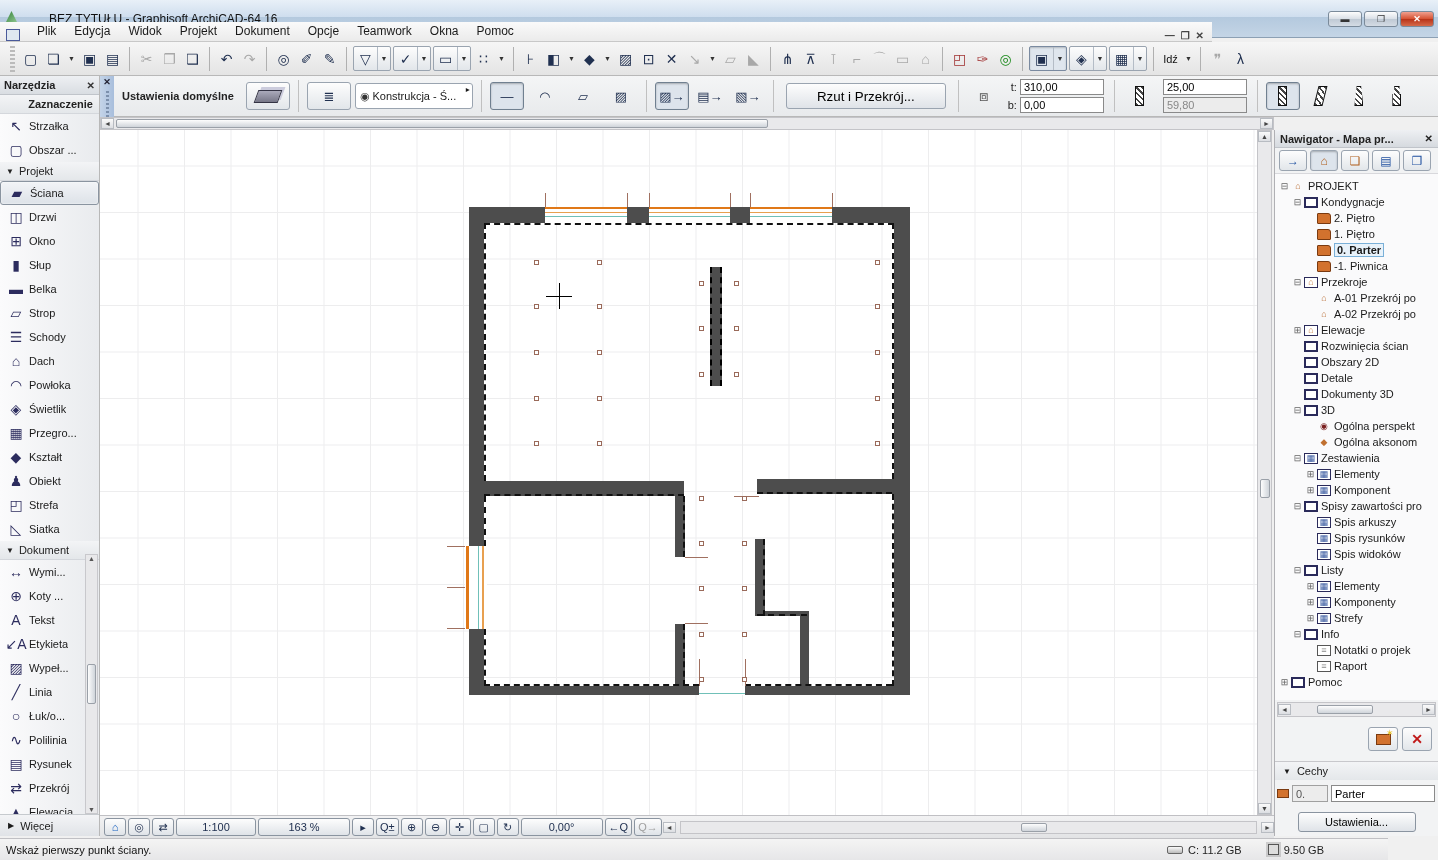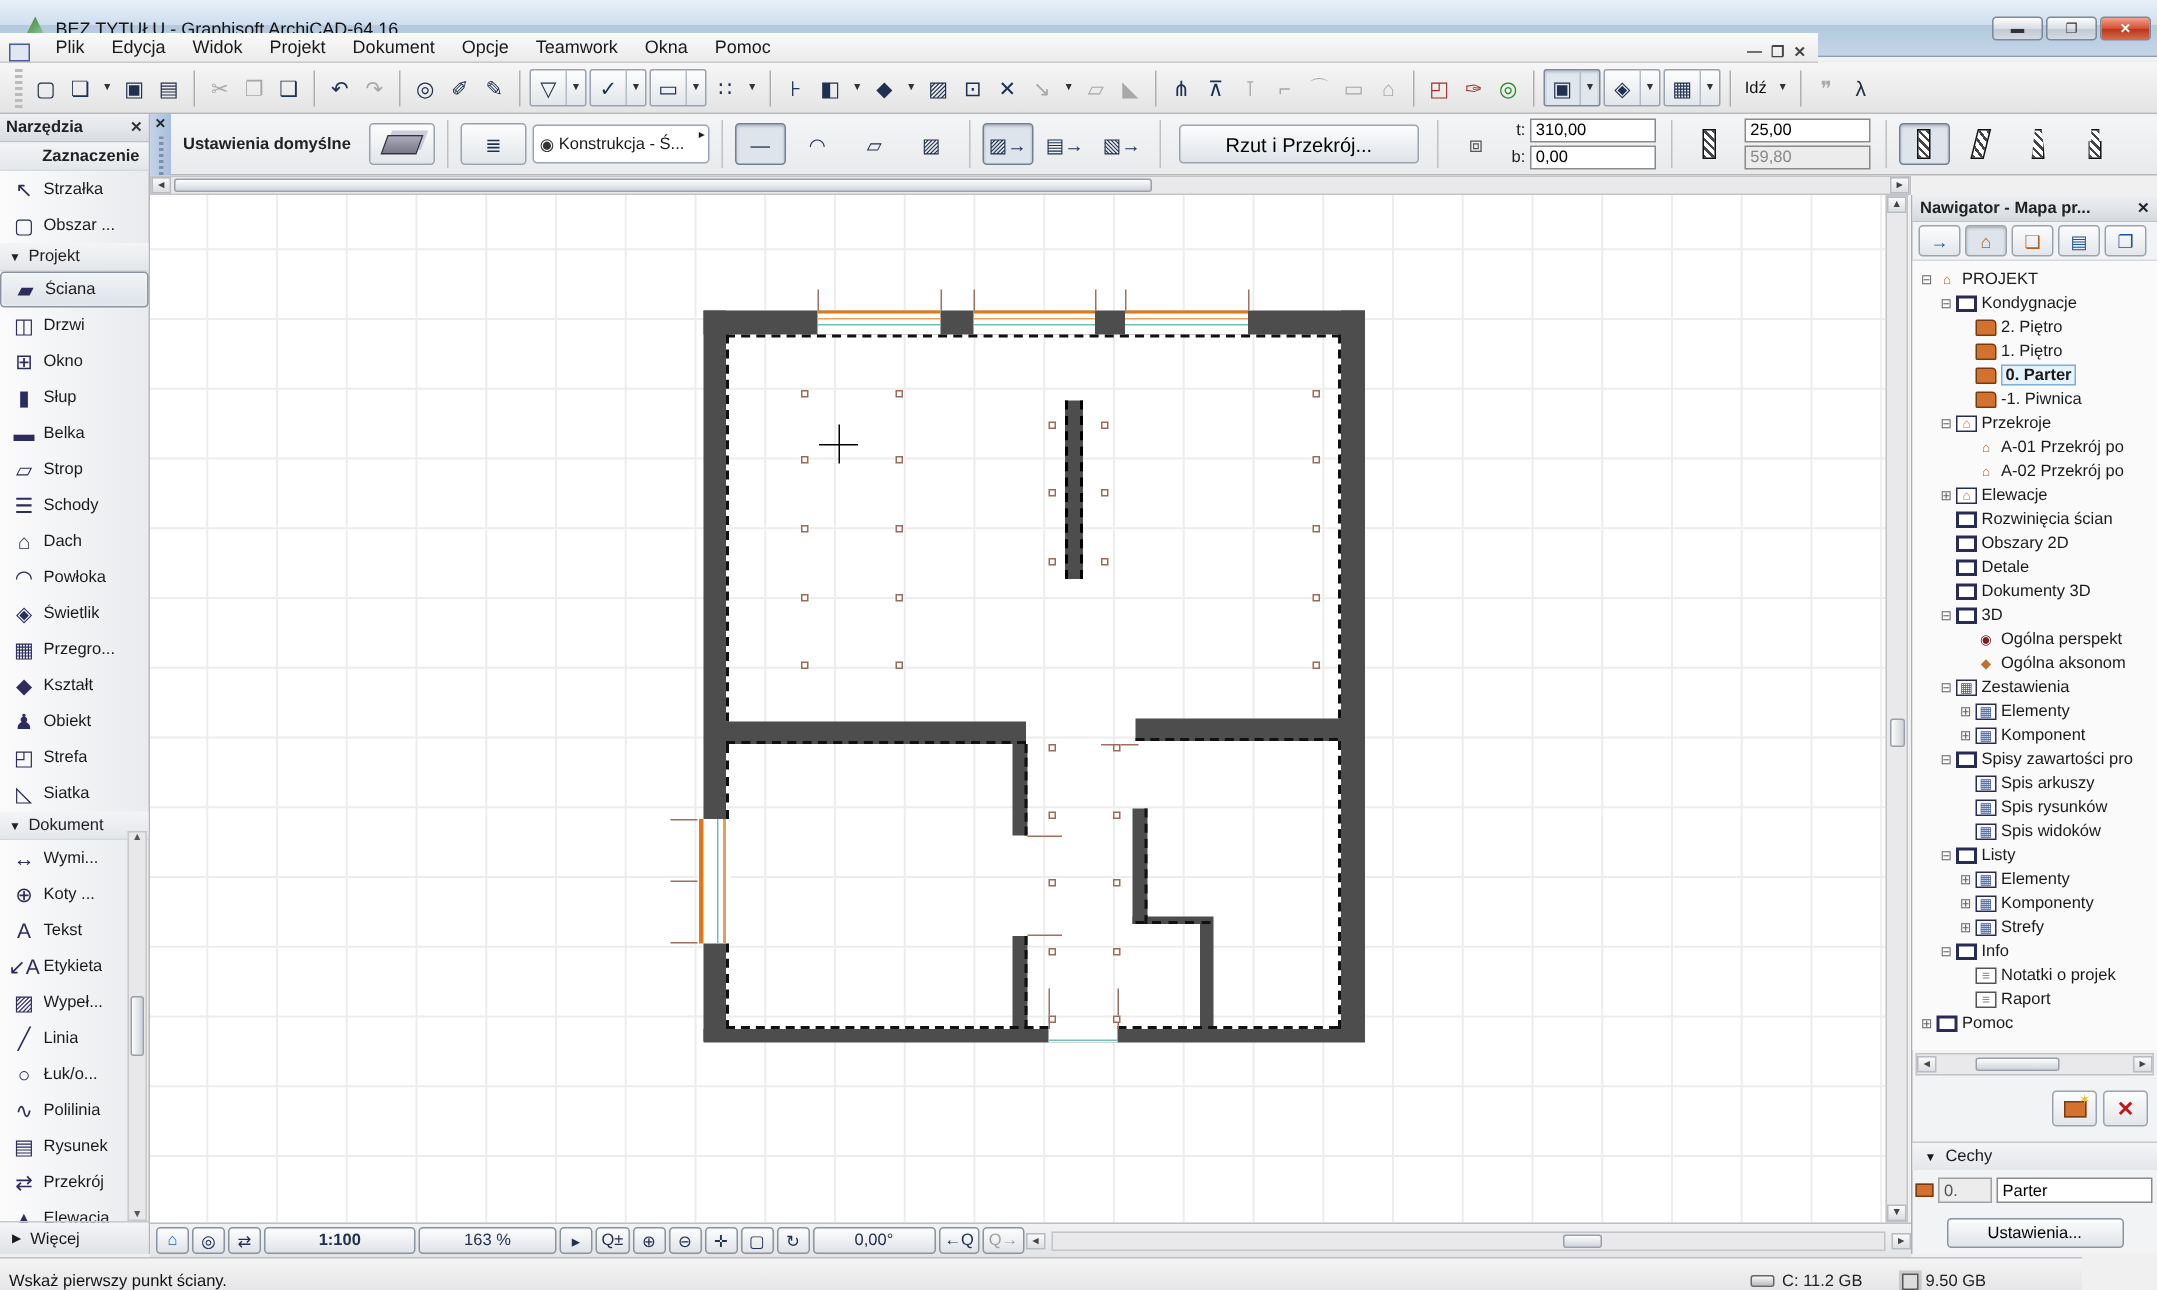--- a/index.html
+++ b/index.html
@@ -3,21 +3,21 @@
 <meta charset="utf-8">
 <style>
   * { margin:0; padding:0; box-sizing:border-box; }
   html,body { width:1438px; height:860px; overflow:hidden;
     font-family:"Liberation Sans", sans-serif; font-size:11px; color:#1a1a1a;
     background:#f0f0f0; }
   .abs { position:absolute; }
   
   #titlebar { position:absolute; left:0; top:0; width:1438px; height:38px;
     background:linear-gradient(#e8f0f8,#cfdeee 45%,#b4c9de 46%,#c4d5e6);
-    border-bottom:1px solid #8ca0b4; display:flex; align-items:center; padding-left:16px; }
+    border-bottom:1px solid #8ca0b4; display:flex; align-items:center; padding-left:4px;gap:24px; }
   #app-icon { width:15px; height:15px; background:linear-gradient(135deg,#2e7d32,#a5d6a7);
     clip-path:polygon(0 100%,50% 0,100% 100%); margin-right:6px; }
   #title-text { font-size:12px; color:#111; }
   #winbtns { margin-left:auto; display:flex; gap:2px; padding-right:4px; }
   .winbtn { width:34px; height:16px; border:1px solid #7a8a9a; border-radius:3px;
     background:linear-gradient(#fdfdfd,#d8dee6 50%,#bfc9d4 51%,#d4dbe4);
     display:flex; align-items:center; justify-content:center; font-size:9px; color:#333; }
   .winbtn.close { background:linear-gradient(#f0a090,#d55030 50%,#b83318 51%,#d56a4a);
     color:#fff; font-weight:bold; }
   
@@ -144,21 +144,21 @@
   .teal-h { position:absolute; height:1px; background:#70c0b8; }
   #crosshair .h { position:absolute; width:26px; height:1px; background:#000; left:-13px; top:0; }
   #crosshair .v { position:absolute; height:26px; width:1px; background:#000; top:-13px; left:0; }
   
   #bottombar { position:absolute; left:100px; top:815px; width:1174px; height:23px;
     background:linear-gradient(#f2f2f3,#e2e3e5); border-top:1px solid #c0c0c4;
     display:flex; align-items:center; padding-left:3px; }
   .bbtn { height:18px; min-width:22px; border:1px solid #8a94a0; border-radius:3px;
     background:linear-gradient(#fdfdfd,#dfe3e8); display:flex; align-items:center;
     justify-content:center; margin:0 1px; font-size:11px; color:#203050; padding:0 3px; }
-  .bbtn.w70 { width:101px;font-weight:bold; } .bbtn.w90 { width:92px; } .bbtn.w80 { width:82px; }
+  .bbtn.w70 { width:80px; } .bbtn.w90 { width:92px; } .bbtn.w80 { width:82px; }
   .bbtn.dis { color:#a0a0a0; }
   .bbtn.accent { color:#1560c0; }
   #bb-track { flex:1; height:13px; margin:0 4px; background:#e9e9eb;
     border:1px solid #c4c4c8; position:relative; }
   #bb-track .thumb { position:absolute; left:340px; top:1px; width:26px; height:9px;
     background:linear-gradient(#fdfdfd,#cfd4da); border:1px solid #9aa0a8; border-radius:2px; }
   
   #rightpanel { position:absolute; left:1274px; top:130px; width:164px; height:706px;
     background:#f2f3f4; border-left:1px solid #b0b0b4; }
   #nav-header { height:18px; background:linear-gradient(#eef0f3,#d6dadf);
@@ -208,21 +208,21 @@
   #cechy-num { width:36px; height:17px; border:1px solid #a0a0a0; background:#ececec;
     color:#555; font:11px "Liberation Sans",sans-serif; padding:0 3px; }
   #cechy-name { width:104px; height:17px; border:1px solid #8a8a8a; background:#fff;
     font:11px "Liberation Sans",sans-serif; padding:0 3px; }
   #cechy-btn { display:block; margin:8px auto 0 auto; width:118px; height:20px;
     border:1px solid #8a94a0; border-radius:3px; background:linear-gradient(#fdfdfd,#dfe3e8);
     font:11px "Liberation Sans",sans-serif; }
   
   #statusbar { position:absolute; left:0; top:838px; width:1388px; height:22px;
     background:linear-gradient(#f4f4f4,#e6e6e8); border-top:1px solid #c0c0c4;
-    display:flex; align-items:flex-end; }
+    display:flex; align-items:center; }
   #status-msg { padding-left:6px; color:#111; }
   #status-right { margin-left:auto; display:flex; align-items:center; gap:26px; padding-right:64px; }
   .stat-cell { display:flex; align-items:center; gap:5px; color:#222; }
   .disk-icon { width:16px; height:8px; background:linear-gradient(#fafafa,#bbb);
     border:1px solid #666; border-radius:2px; }
   .chip-icon { width:11px; height:11px; background:#ddd; border:1px solid #555;
     box-shadow:0 0 0 2px rgba(100,100,100,.25); }
 </style>
 </head>
 <body>

